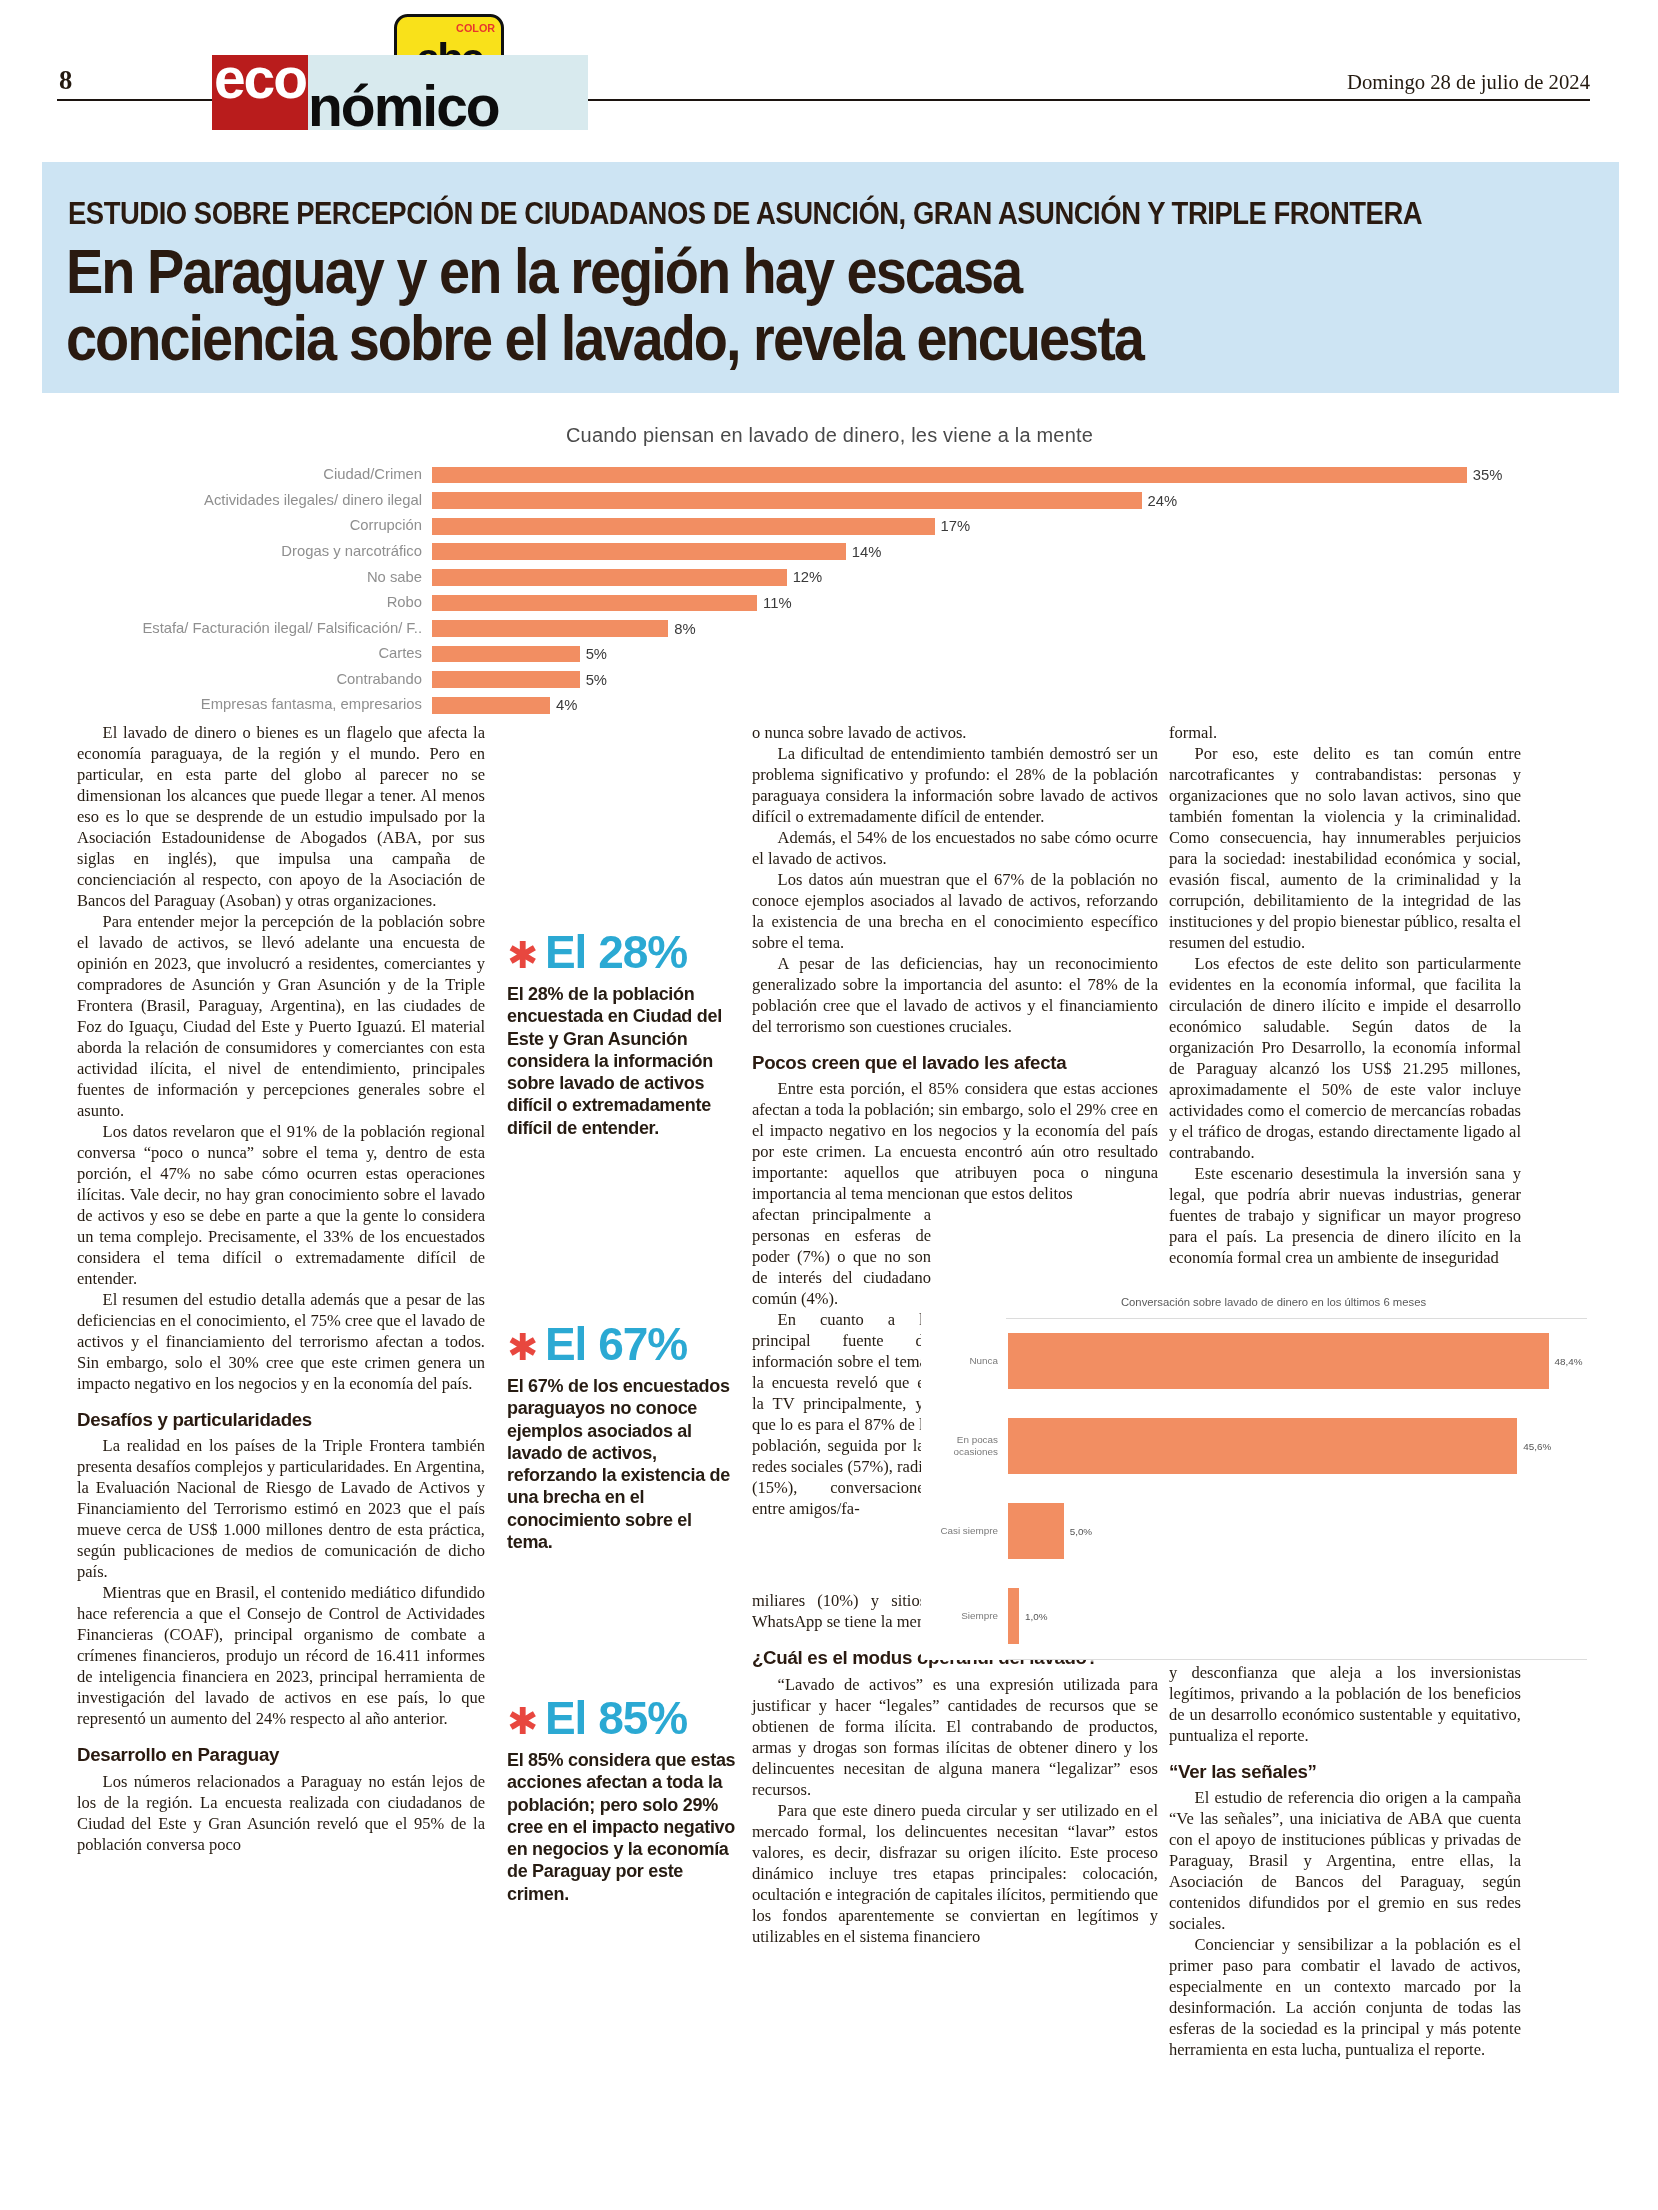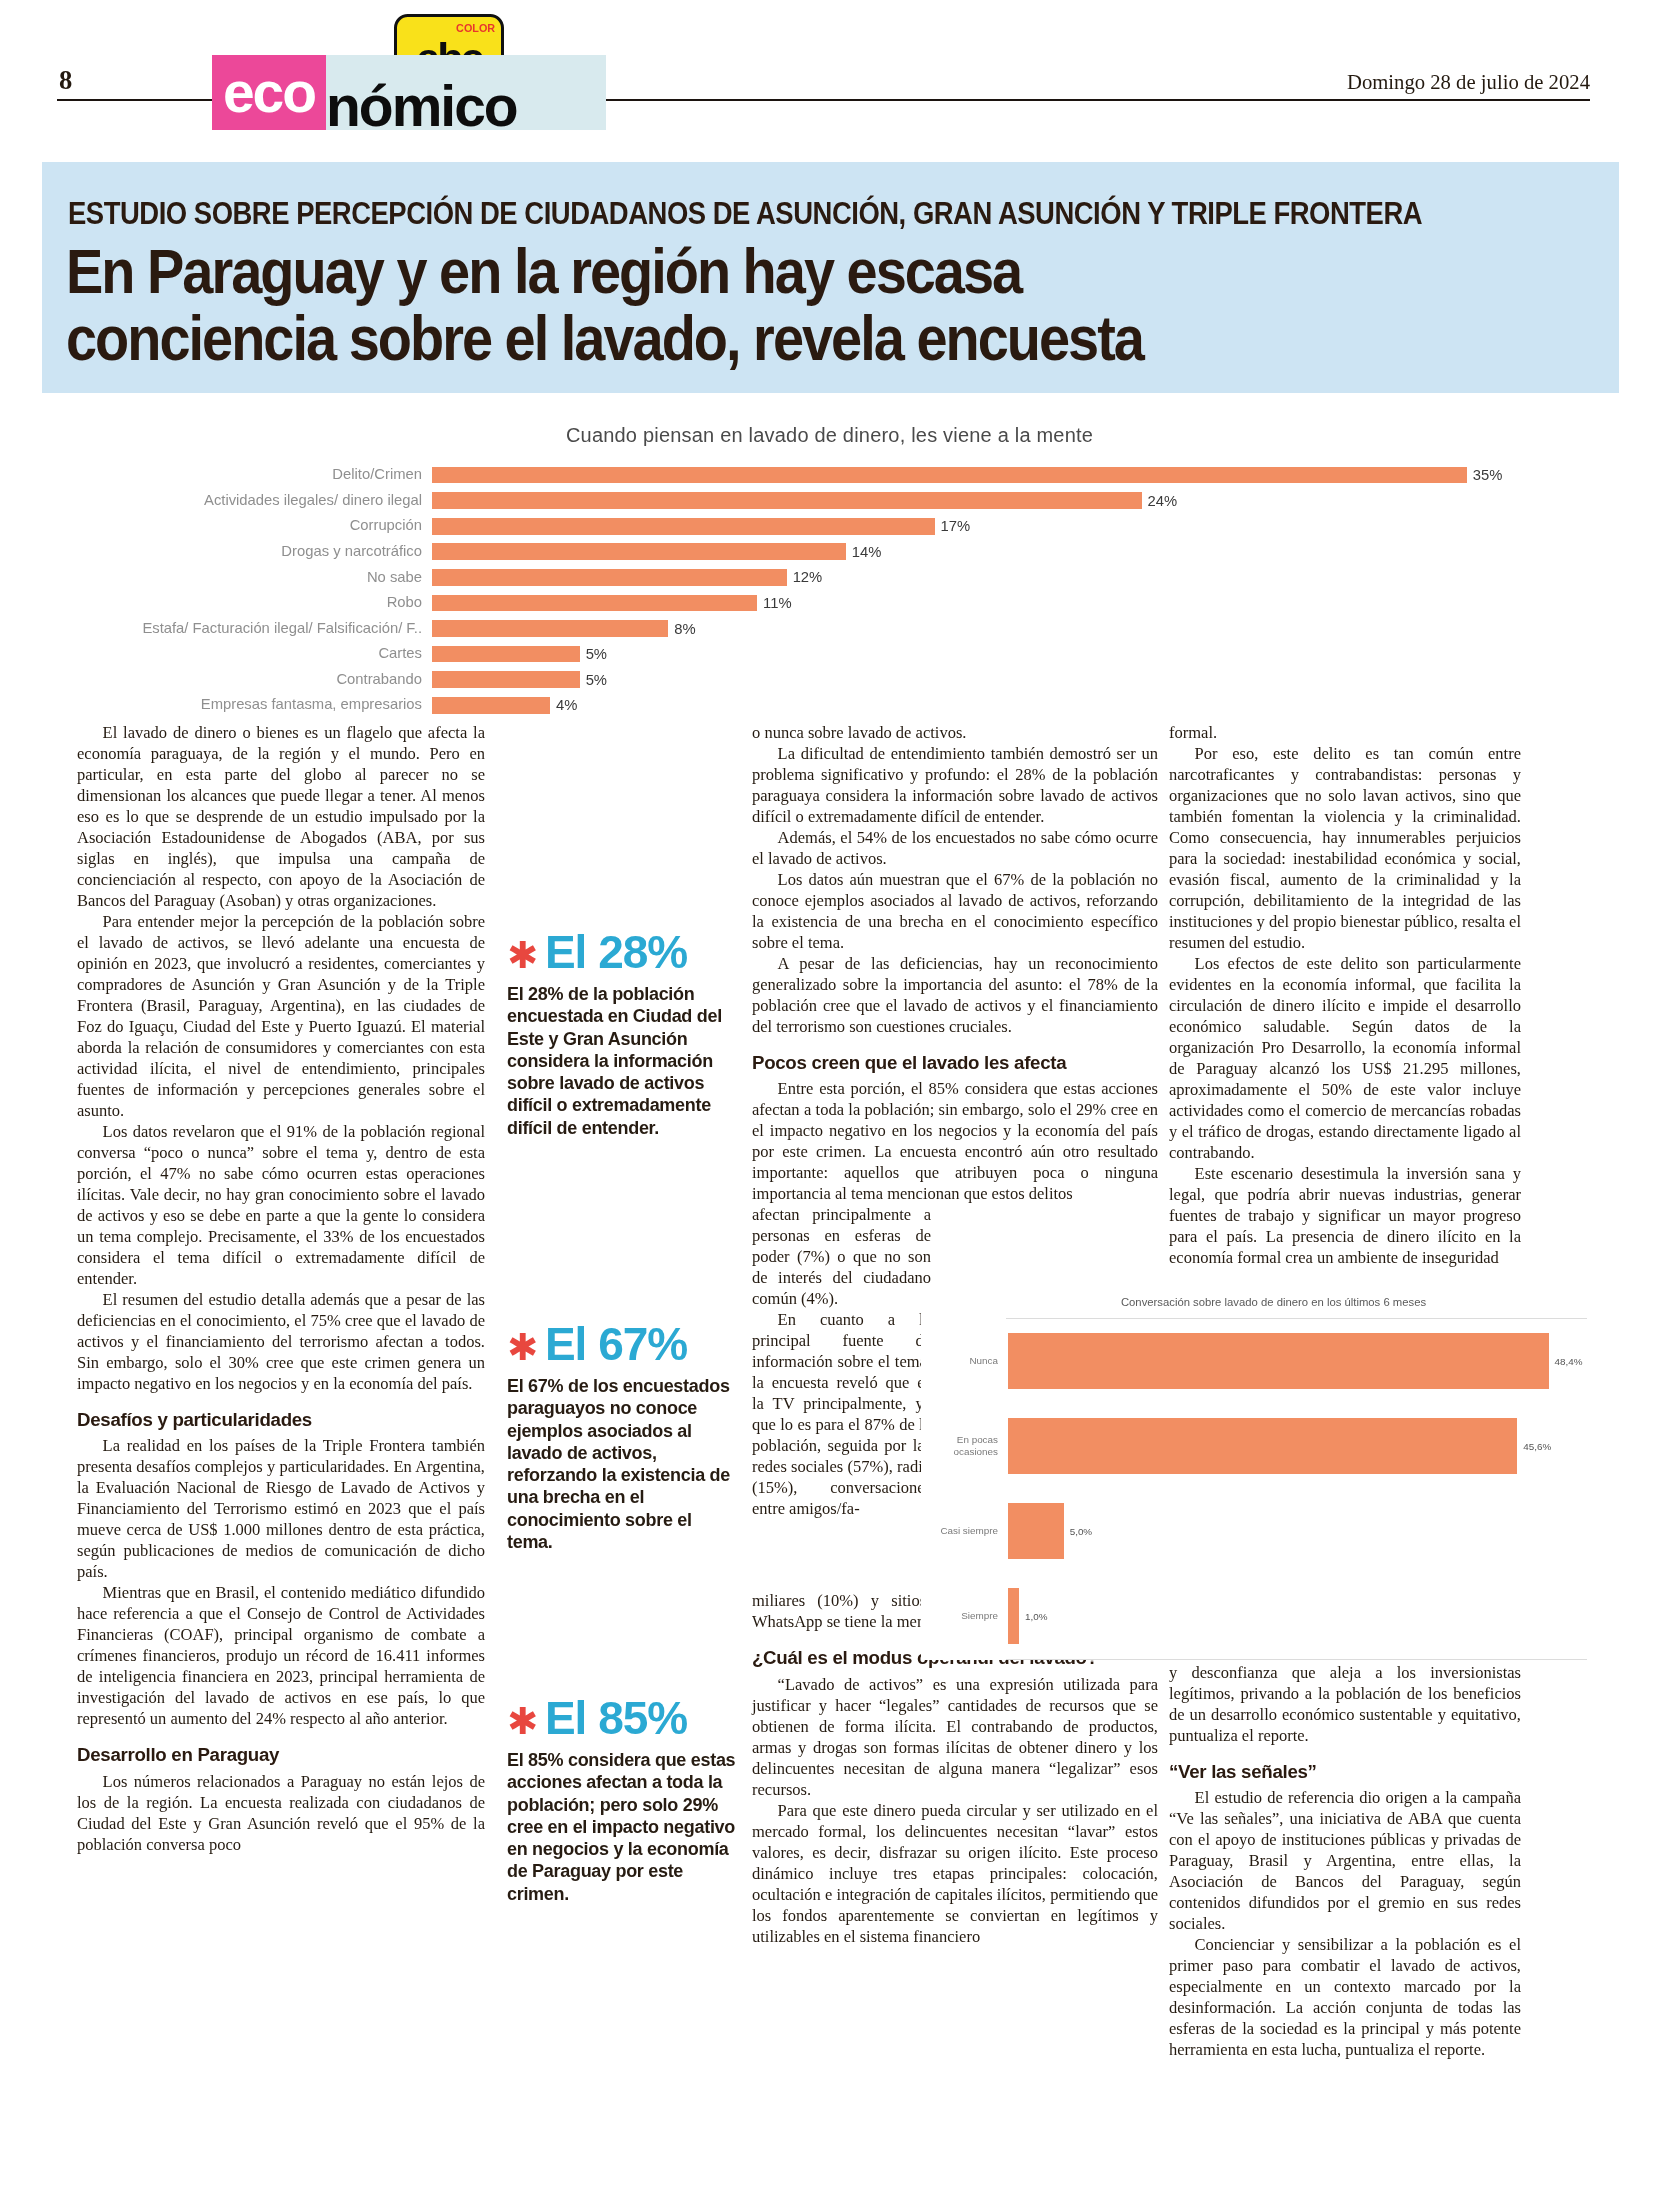--- a/index.html
+++ b/index.html
@@ -3,21 +3,21 @@
 <meta charset="utf-8">
 <style>
   html,body{margin:0;padding:0;background:#e8e8e8;}
   .page{position:relative;width:1659px;height:2211px;background:#ffffff;margin:0 auto;overflow:hidden;
         font-family:"Liberation Serif",serif;color:#241A10;}
   
   .pagenum{position:absolute;left:59px;top:65px;font-size:26.6px;font-weight:bold;font-family:"Liberation Serif",serif;}
   .header-rule{position:absolute;left:57px;top:99px;width:1533px;height:2px;background:#1c1410;}
   .date{position:absolute;top:71px;right:69px;font-size:20.7px;font-family:"Liberation Serif",serif;color:#241A10;margin-left:33px;}
   .masthead{position:absolute;left:212px;top:55px;height:75px;display:flex;align-items:stretch;z-index:3;}
-  .eco-box{width:114px;background:#ec4899;display:flex;align-items:center;justify-content:center;}
+  .eco-box{width:96px;background:#b91c1c;display:flex;align-items:flex-start;justify-content:center;}
   .nomico-box{width:280px;background:#D8EAEE;display:flex;align-items:flex-end;}
   .eco-box span,.nomico-box span{font-family:"Liberation Sans",sans-serif;font-weight:bold;font-size:57px;line-height:0.82;letter-spacing:-2px;}
   .eco-box span{color:#ffffff;}
   .nomico-box span{color:#0d0d0d;}
   .abc-box{position:absolute;left:394px;top:13.8px;width:104px;height:59px;background:#F9E11A;border:3px solid #111;
            border-radius:13.8px;display:flex;align-items:flex-end;justify-content:center;}
   .abc-box .abc{font-family:"Liberation Sans",sans-serif;font-weight:bold;font-size:43px;line-height:0.78;letter-spacing:-3px;color:#0d0d0d;}
   .abc-box .color{position:absolute;top:4.9px;right:5.9px;font-family:"Liberation Sans",sans-serif;font-weight:bold;font-size:10.8px;color:#E8362D;letter-spacing:0;}
   .abc-underline{position:absolute;left:394px;top:79px;width:110px;height:3.9px;background:#E8503C;}
   
@@ -91,21 +91,21 @@
     <div class="headline">
       <div>En Paraguay y en la región hay escasa</div>
       <div>conciencia sobre el lavado, revela encuesta</div>
     </div>
   </div>
 
   <div class="chart1">
     <div class="c1title">Cuando piensan en lavado de dinero, les viene a la mente</div>
     <div>
         <div class="crow">
-          <span class="clabel">Delito/Crimen</span>
+          <span class="clabel">Ciudad/Crimen</span>
           <span class="ctrack">
             <span class="cbar" style="width: 88.6076%;"></span>
             <span class="cval">35%</span>
           </span>
         </div>
         <div class="crow">
           <span class="clabel">Actividades ilegales/ dinero ilegal</span>
           <span class="ctrack">
             <span class="cbar" style="width: 60.7595%;"></span>
             <span class="cval">24%</span>

